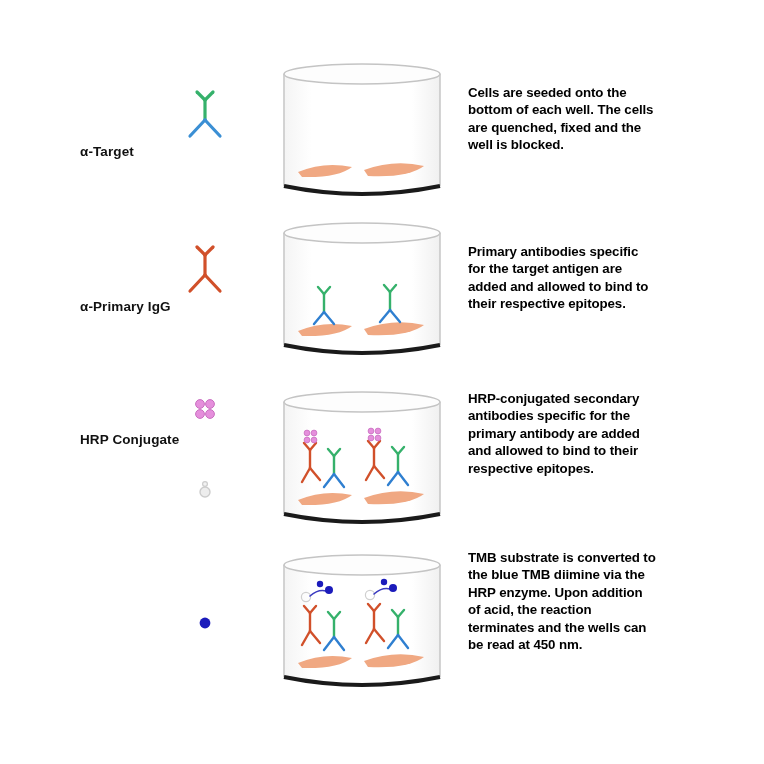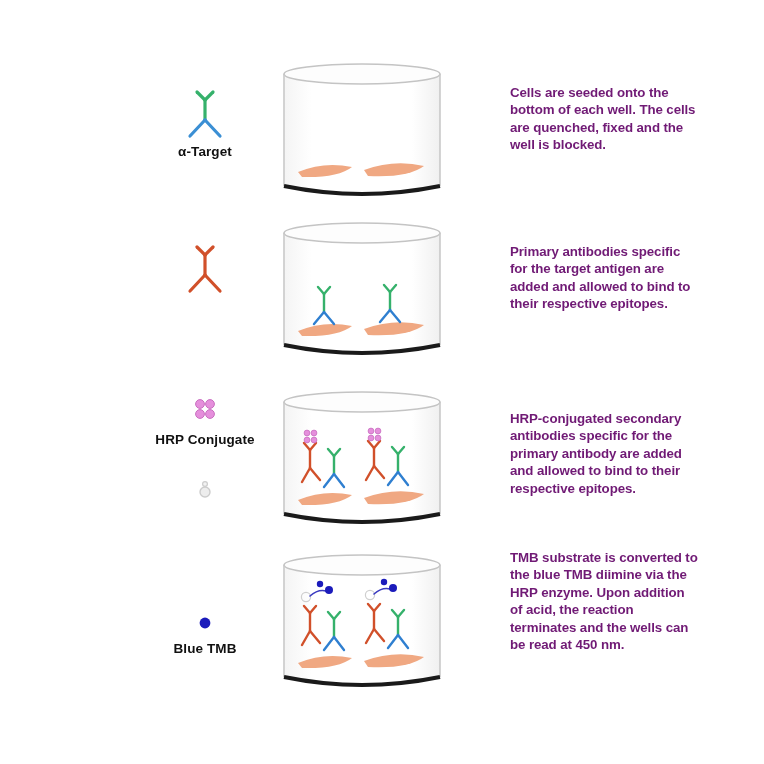--- a/index.html
+++ b/index.html
@@ -21,21 +21,21 @@
   }
   .row {
     position: absolute;
     left: 0;
     width: 764px;
   }
   .legend {
     position: absolute;
     left: 80px;
     width: 250px;
-    text-align: center;
+    text-align: left;
   }
   .legend-art {
     position: relative;
     height: 58px;
   }
   .legend-art svg { display: block; margin: 0 auto; }
   .legend-label {
     font-size: 13.5px;
     font-weight: bold;
     line-height: 1.22;
@@ -48,23 +48,22 @@
     width: 172px;
   }
   .well svg { display: block; }
   .caption {
     position: absolute;
     left: 468px;
     width: 188px;
     font-size: 13.3px;
     font-weight: bold;
     line-height: 1.31;
-    color: #701a75;
+    color: #000000;
     letter-spacing: -0.1px;
-    margin-left: 42px;
   }
 </style>
 </head>
 <body>
 
 <div id="diagram">
 
   <div class="row" style="top:60px;">
 
     <div class="legend" style="top:26px;">
@@ -119,20 +118,21 @@
           <g stroke="#d1502a" stroke-width="3.2" fill="none" stroke-linecap="round">
             <line x1="35" y1="14" x2="35" y2="34"></line>
             <line x1="35" y1="34" x2="20" y2="50"></line>
             <line x1="35" y1="34" x2="50" y2="50"></line>
             <line x1="35" y1="14" x2="27" y2="6"></line>
             <line x1="35" y1="14" x2="43" y2="6"></line>
           </g>
         </svg>
       </div>
       <div class="legend-label">
+        <div>α-Primary IgG</div>
       </div>
     </div>
 
     <div class="well" style="top:0px;">
       <svg width="172" height="145" viewBox="0 0 172 145">
         <path d="M8,14 L8,126 Q86,142 164,126 L164,14 Z" fill="url(#wellglass1)"></path>
         <ellipse cx="86" cy="14" rx="78" ry="10" fill="#fdfdfd" stroke="#c4c4c4" stroke-width="1.6"></ellipse>
         <path d="M8,14 L8,126" stroke="#c9c9c9" stroke-width="1.6" fill="none"></path>
         <path d="M164,14 L164,126" stroke="#c9c9c9" stroke-width="1.6" fill="none"></path>
         <path d="M22,112 Q48,101 76,107 Q62,118 26,117 Z" fill="#f0a882"></path>
@@ -237,33 +237,32 @@
           <circle cx="38" cy="52" r="2.9"></circle>
           <circle cx="95" cy="43" r="2.9"></circle>
           <circle cx="102" cy="43" r="2.9"></circle>
           <circle cx="95" cy="50" r="2.9"></circle>
           <circle cx="102" cy="50" r="2.9"></circle>
         </g>
         <path d="M8,126 Q86,142 164,126" stroke="#1a1a1a" stroke-width="4" fill="none"></path>
       </svg>
     </div>
 
-    <div class="caption" style="top:32px;">HRP-conjugated secondary antibodies specific for the primary antibody are added and allowed to bind to their respective epitopes.</div>
+    <div class="caption" style="top:12px;">HRP-conjugated secondary antibodies specific for the primary antibody are added and allowed to bind to their respective epitopes.</div>
   </div>
 
   <div class="row" style="top:537px;">
 
     <div class="legend" style="top:68px;">
       <div class="legend-art" style="height:36px;">
         <svg width="40" height="36" viewBox="0 0 40 36">
           <circle cx="20" cy="18" r="5.4" fill="#1b1bbb"></circle>
         </svg>
       </div>
       <div class="legend-label">
-        <div>Blue TMB</div>
       </div>
     </div>
 
     <div class="well" style="top:14px;">
       <svg width="172" height="145" viewBox="0 0 172 145">
         <path d="M8,14 L8,126 Q86,142 164,126 L164,14 Z" fill="url(#wellglass1)"></path>
         <ellipse cx="86" cy="14" rx="78" ry="10" fill="#fdfdfd" stroke="#c4c4c4" stroke-width="1.6"></ellipse>
         <path d="M8,14 L8,126" stroke="#c9c9c9" stroke-width="1.6" fill="none"></path>
         <path d="M164,14 L164,126" stroke="#c9c9c9" stroke-width="1.6" fill="none"></path>
         <path d="M22,112 Q48,101 76,107 Q62,118 26,117 Z" fill="#f0a882"></path>

